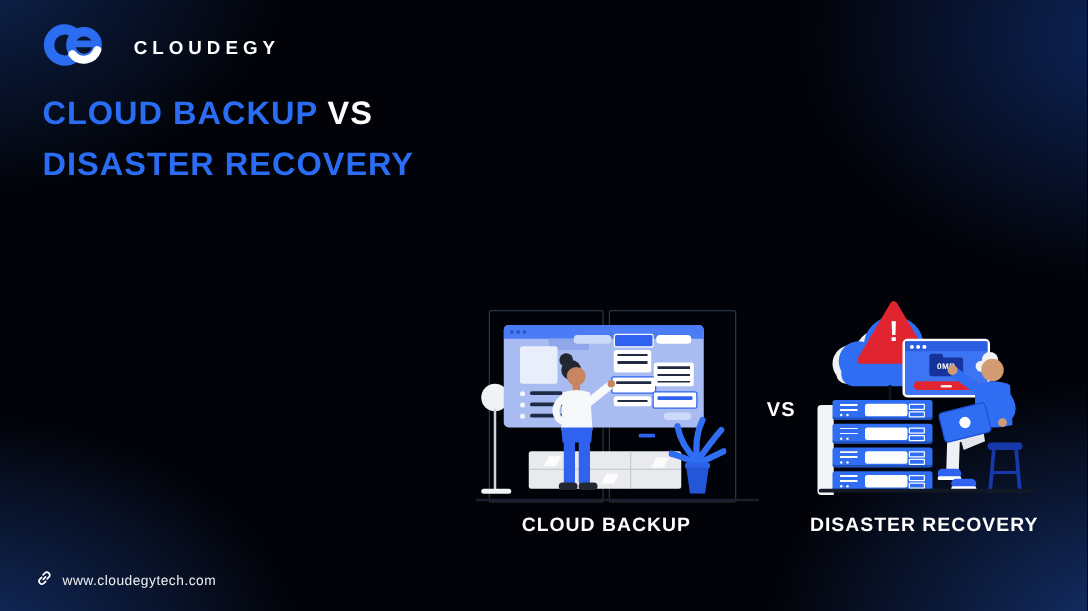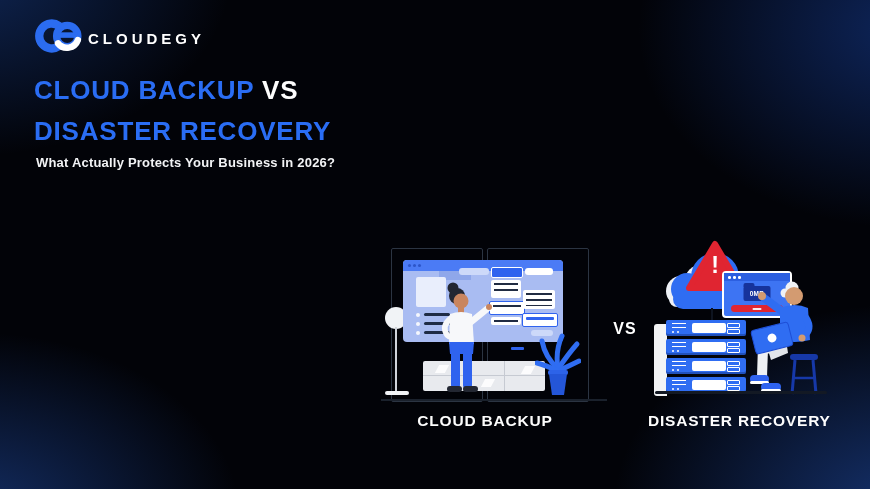--- a/index.html
+++ b/index.html
@@ -9,21 +9,21 @@
     background:
       radial-gradient(430px 300px at -4% -6%, rgba(33,86,190,.42), rgba(0,0,0,0) 62%),
       radial-gradient(430px 320px at 104% 6%, rgba(28,78,190,.45), rgba(0,0,0,0) 62%),
       radial-gradient(430px 300px at -3% 106%, rgba(40,96,210,.46), rgba(0,0,0,0) 62%),
       radial-gradient(470px 330px at 104% 104%, rgba(40,96,210,.5), rgba(0,0,0,0) 62%),
       #020308;
   }
   .abs{position:absolute;}
 
   
-  .logo{left:34px;top:16px;display:flex;align-items:center;gap:6px;}
+  .logo{left:34px;top:16px;display:flex;align-items:center;gap:25px;}
   .logo-name{color:#fff;font-size:15px;font-weight:700;letter-spacing:4px;}
 
   
   .headline{left:34px;top:70px;line-height:41px;font-size:26px;font-weight:800;letter-spacing:.8px;white-space:nowrap;}
   .headline .blue{color:#2a6df4;}
   .headline .white{color:#fdfdfd;}
   .subtitle{left:36px;top:155px;color:#f2f3f5;font-size:13px;font-weight:700;letter-spacing:.2px;}
 
   
   .scene-left{left:385px;top:233px;width:220px;height:175px;}
@@ -115,21 +115,20 @@
         <path d="M26 28 A12.5 12.5 0 0 0 47.5 24.5" fill="none" stroke="#fff" stroke-width="7" stroke-linecap="round"></path>
       </svg>
     </span>
     <span class="logo-name">CLOUDEGY</span>
   </div>
 
   <div class="abs headline">
     <div><span class="blue">CLOUD BACKUP</span> <span class="white">VS</span></div>
     <div><span class="blue">DISASTER RECOVERY</span></div>
   </div>
-  <div class="abs subtitle">What Actually Protects Your Business in 2026?</div>
 
   <div class="abs scene-left">
     <div class="abs frame frame1"></div>
     <div class="abs frame frame2"></div>
 
     <div class="abs lamp-shade"></div>
     <div class="abs lamp-pole"></div>
     <div class="abs lamp-base"></div>
 
     <div class="abs cabinet">
@@ -327,14 +326,24 @@
         <rect x="11" y="109" width="20" height="3" rx="1.5" fill="#fff"></rect>
       </svg>
     </div>
 
     <div class="abs floor-shadow"></div>
   </div>
 
   <div class="abs item-label label-left">CLOUD BACKUP</div>
   <div class="abs item-label label-right">DISASTER RECOVERY</div>
 
+  <div class="abs footer">
+    <span>
+      <svg width="15" height="15" viewBox="0 0 24 24" fill="none" stroke="#fff" stroke-width="2.1" stroke-linecap="round" stroke-linejoin="round">
+        <path d="M10.5 13.5 L13.5 10.5"></path>
+        <path d="M8.5 11 L6 13.5 a3.7 3.7 0 0 0 5.2 5.2 L13.7 16.2"></path>
+        <path d="M15.5 13 L18 10.5 a3.7 3.7 0 0 0 -5.2 -5.2 L10.3 7.8"></path>
+      </svg>
+    </span>
+    <span class="footer-url">www.cloudegytech.com</span>
+  </div>
 
 </div>
 
 </body></html>

